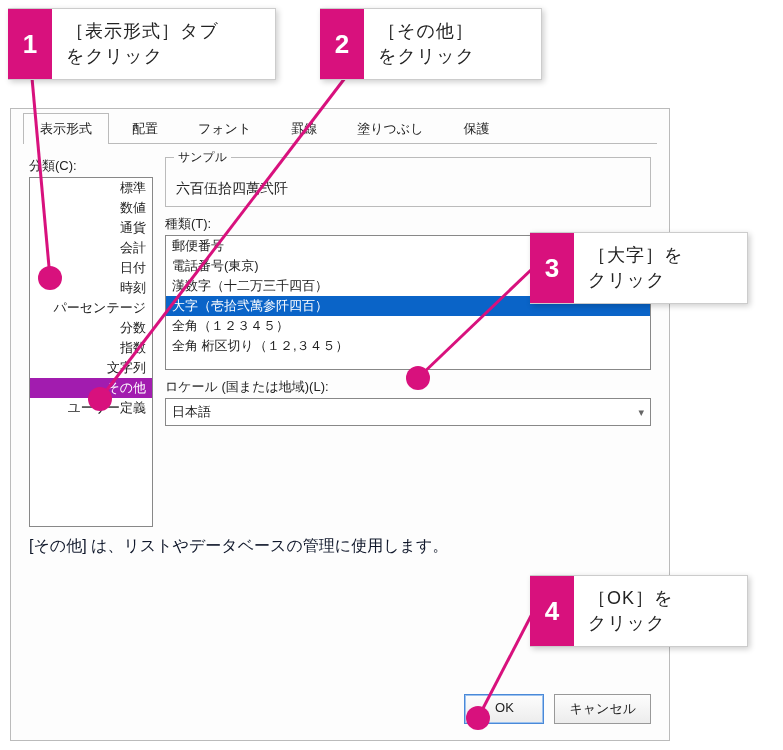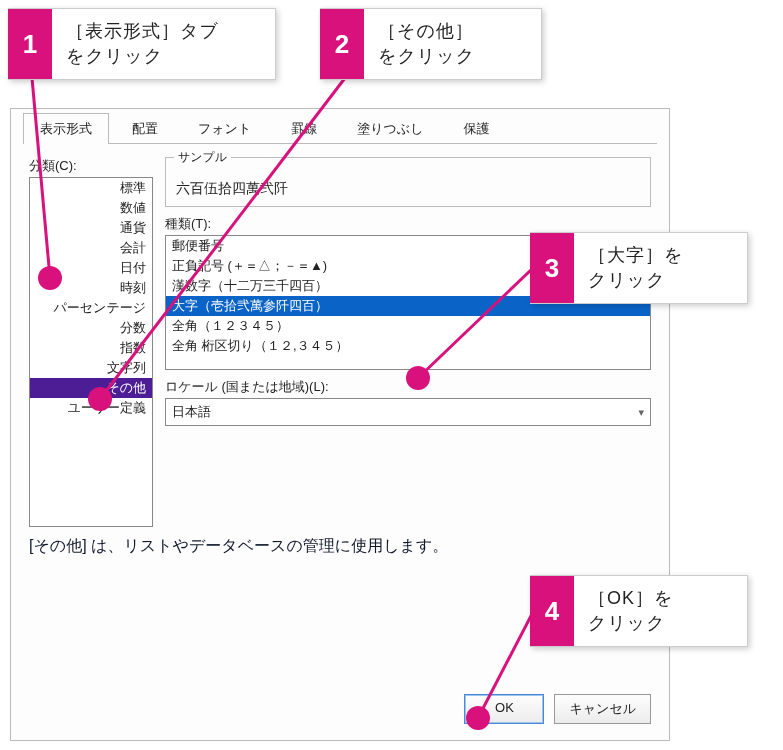--- a/index.html
+++ b/index.html
@@ -116,21 +116,21 @@
   overflow-y: auto;
   font-size: 13px;
   text-align: right;
 }
 .catbox .item {
   padding: 1px 6px;
   cursor: pointer;
   white-space: nowrap;
 }
 .catbox .item.selected {
-  background: #4c1d95;
+  background: #a21caf;
   color: #fff;
 }
 
 .rightcol { flex: 1; display: flex; flex-direction: column; }
 
 .samplegroup {
   border: 1px solid #bbb;
   padding: 22px 10px 8px 10px;
   position: relative;
   margin-bottom: 8px;
@@ -284,21 +284,21 @@
 
       <div class="rightcol">
         <div class="samplegroup">
           <div class="grouplabel">サンプル</div>
           <div class="val">六百伍拾四萬弐阡</div>
         </div>
 
         <div class="label">種類(T):</div>
         <div class="typebox">
           <div class="item">郵便番号</div>
-          <div class="item">正負記号 (＋＝△；－＝▲)</div>
+          <div class="item">電話番号(東京)</div>
           <div class="item">漢数字（十二万三千四百）</div>
           <div class="item selected">大字（壱拾弐萬参阡四百）</div>
           <div class="item">全角（１２３４５）</div>
           <div class="item">全角 桁区切り（１２,３４５）</div>
         </div>
 
         <div class="localebox">
           <div class="label">ロケール (国または地域)(L):</div>
           <div class="selectlike">
             <span>日本語</span>

